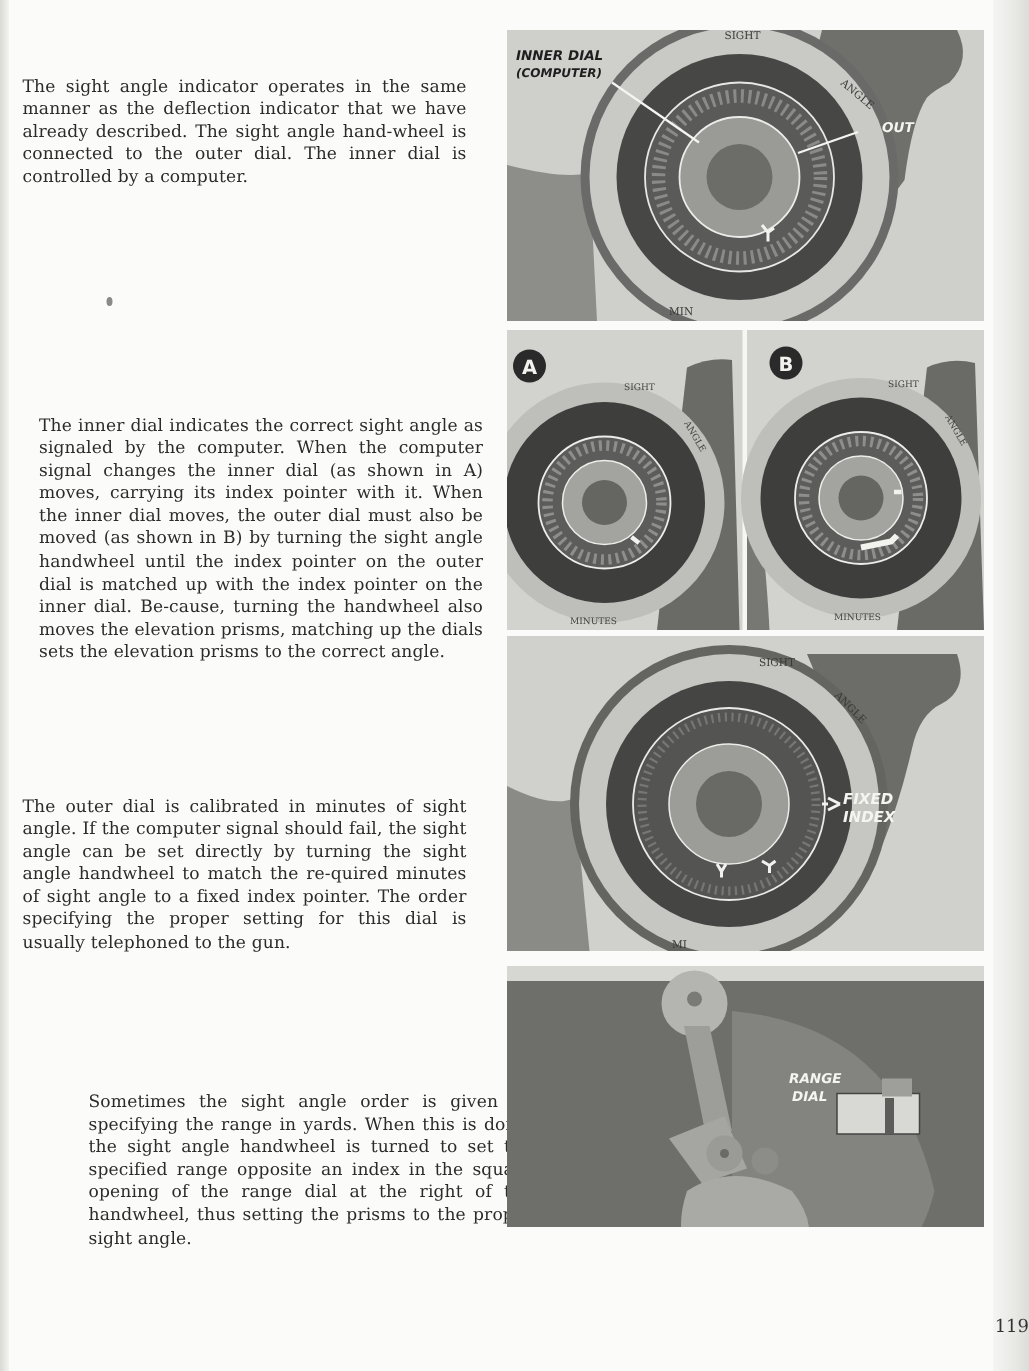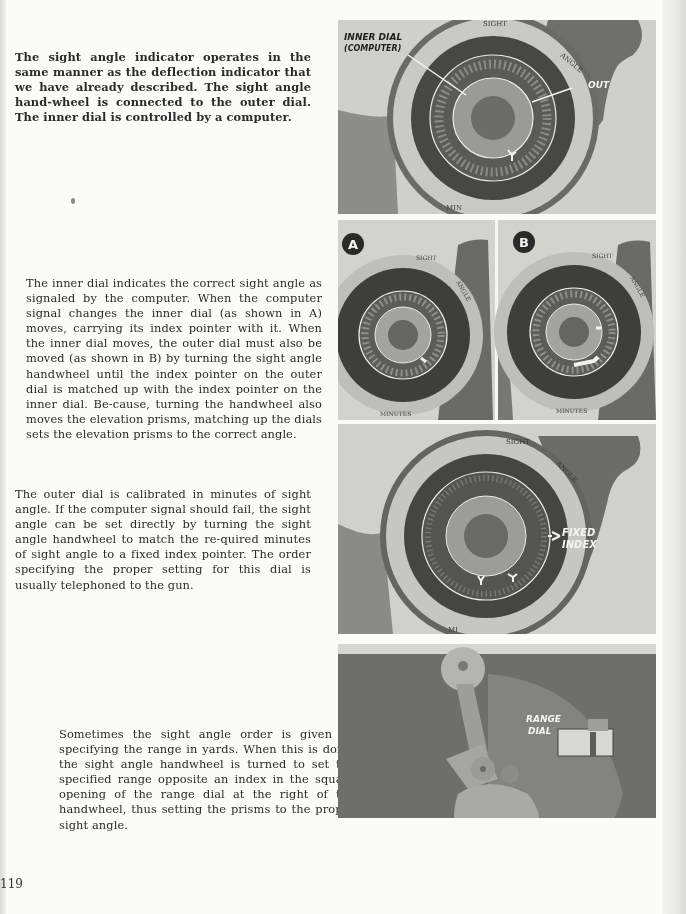--- a/index.html
+++ b/index.html
@@ -16,38 +16,38 @@
   .edge {
     position: absolute; right: 0; top: 0; width: 24px; height: 914px;
     background: linear-gradient(90deg, #f5f5f3, #e8e8e5 60%, #dcdcd9);
   }
   .para {
     position: absolute; left: 15px; width: 296px;
     font-size: 11.4px; line-height: 15.1px;
     text-align: justify; letter-spacing: 0.1px;
     color: #2b2b2b;
   }
-  .p1 { top: 50px; font-weight: bold; }
+  .p1 { top: 50px; }
   .p2 { top: 276px; margin-left: 11px; }
-  .p3 { top: 487px; }
+  .p3 { top: 530px; }
   .p4 { top: 727px; margin-left: 44px; }
   .dot { position:absolute; left:71px; top:198px; width:4px; height:6px; border-radius:50%; background:#8a8a88; }
 
   .photo-col {
     position: absolute; left: 338px; top: 20px; width: 318px; height: 822px;
   }
   .panel { position: absolute; left: 0; width: 318px; overflow: hidden; background: #d2d2ce; }
   .panel svg { display: block; }
   .pan1 { top: 0; height: 194px; }
   .pan2 { top: 200px; height: 200px; }
   .pan3 { top: 404px; height: 210px; }
   .pan4 { top: 624px; height: 174px; }
 
   .page-number {
-    position: absolute; left: 0; width: 686px; top: 877px; text-align: left;
+    position: absolute; left: 0; width: 686px; top: 877px; text-align: right;
     font-size: 12px; color: #333;
   }
   .label-svg { font-family: "DejaVu Sans", sans-serif; font-weight: bold; font-style: italic; }
 </style>
 </head>
 <body>
 
 <div class="gutter"></div>
 <div class="edge"></div>
 <div class="dot"></div>

